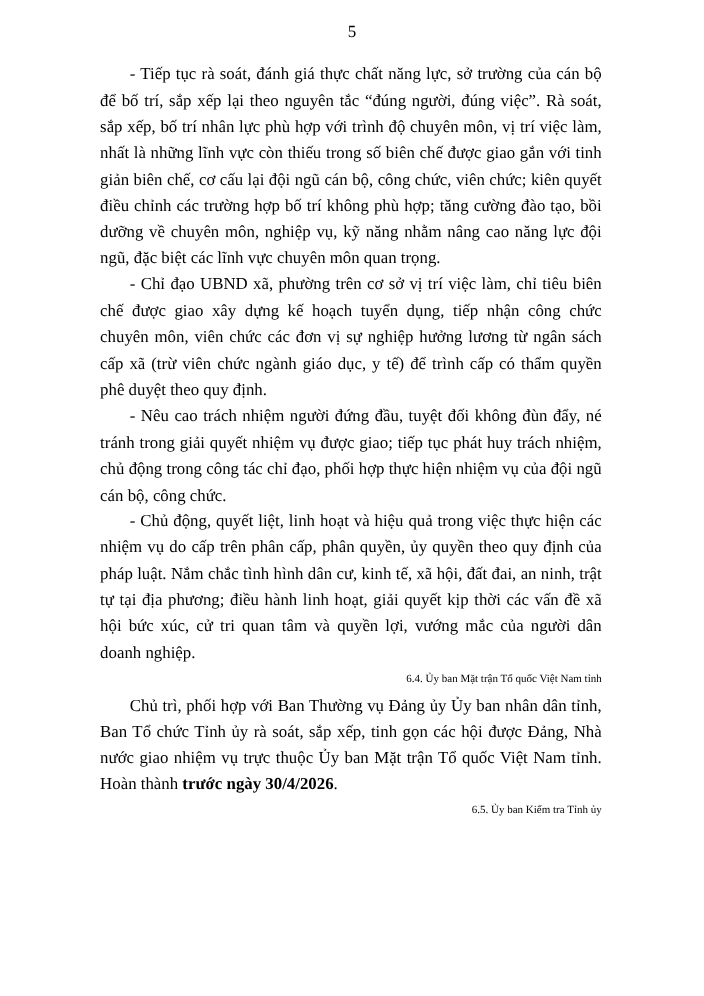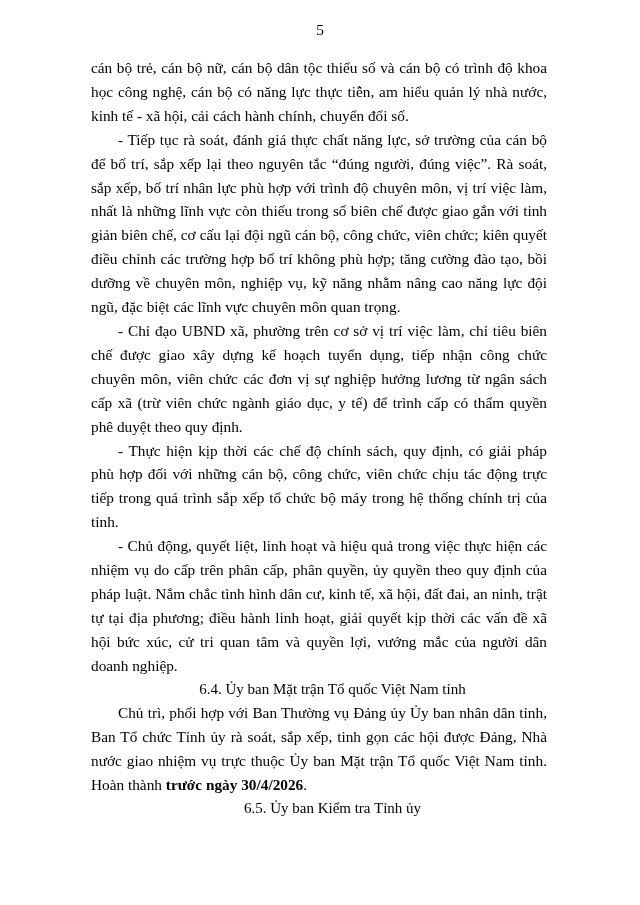--- a/index.html
+++ b/index.html
@@ -48,51 +48,50 @@
     text-indent: 0;
     hyphens: none;
     word-spacing: 0;
   }
   p.indent {
     text-indent: 27px;
   }
   p.heading {
     margin: 0;
     padding: 0;
-    font-size: 15px;
+    font-size: 10px;
     line-height: 23.9px;
-    text-align: center;
+    text-align: right;
     text-indent: 27px;
   }
   .bold {
     font-weight: bold;
     margin-top: 48px;
   }
   .ital {
   }
 </style>
 </head>
 <body>
 
 <div class="page">
 
   <div class="page-number">5</div>
 
   <div class="body-region">
 
-    <p class="para" id="blk-p1">cán bộ trẻ, cán bộ nữ, cán bộ dân tộc thiểu số và cán bộ có trình độ khoa học công nghệ, cán bộ có năng lực thực tiễn, am hiểu quản lý nhà nước, kinh tế - xã hội, cải cách hành chính, chuyển đổi số.</p>
 
     <p class="para indent" id="blk-p2">- Tiếp tục rà soát, đánh giá thực chất năng lực, sở trường của cán bộ để bố trí, sắp xếp lại theo nguyên tắc “đúng người, đúng việc”. Rà soát, sắp xếp, bố trí nhân lực phù hợp với trình độ chuyên môn, vị trí việc làm, nhất là những lĩnh vực còn thiếu trong số biên chế được giao gắn với tinh giản biên chế, cơ cấu lại đội ngũ cán bộ, công chức, viên chức; kiên quyết điều chỉnh các trường hợp bố trí không phù hợp; tăng cường đào tạo, bồi dưỡng về chuyên môn, nghiệp vụ, kỹ năng nhằm nâng cao năng lực đội ngũ, đặc biệt các lĩnh vực chuyên môn quan trọng.</p>
 
     <p class="para indent" id="blk-p3">
       <span>- Chỉ đạo UBND xã, phường trên cơ sở vị trí việc làm, chỉ tiêu biên chế được giao xây dựng kế hoạch tuyển dụng, tiếp nhận công chức chuyên môn, viên chức các đơn vị sự nghiệp hưởng lương từ ngân sách cấp xã </span><span class="ital">(trừ viên chức ngành giáo dục, y tế)</span><span> để trình cấp có thẩm quyền phê duyệt theo quy định.</span>
     </p>
 
+    <p class="para indent" id="blk-p4">- Nêu cao trách nhiệm người đứng đầu, tuyệt đối không đùn đẩy, né tránh trong giải quyết nhiệm vụ được giao; tiếp tục phát huy trách nhiệm, chủ động trong công tác chỉ đạo, phối hợp thực hiện nhiệm vụ của đội ngũ cán bộ, công chức.</p>
 
-    <p class="para indent" id="blk-p5">- Thực hiện kịp thời các chế độ chính sách, quy định, có giải pháp phù hợp đối với những cán bộ, công chức, viên chức chịu tác động trực tiếp trong quá trình sắp xếp tổ chức bộ máy trong hệ thống chính trị của tỉnh.</p>
 
     <p class="para indent" id="blk-p6">- Chủ động, quyết liệt, linh hoạt và hiệu quả trong việc thực hiện các nhiệm vụ do cấp trên phân cấp, phân quyền, ủy quyền theo quy định của pháp luật. Nắm chắc tình hình dân cư, kinh tế, xã hội, đất đai, an ninh, trật tự tại địa phương; điều hành linh hoạt, giải quyết kịp thời các vấn đề xã hội bức xúc, cử tri quan tâm và quyền lợi, vướng mắc của người dân doanh nghiệp.</p>
 
     <p class="heading" id="blk-h64">6.4. Ủy ban Mặt trận Tổ quốc Việt Nam tỉnh</p>
 
     <p class="para indent" id="blk-p7">
       <span>Chủ trì, phối hợp với Ban Thường vụ Đảng ủy Ủy ban nhân dân tỉnh, Ban Tổ chức Tỉnh ủy rà soát, sắp xếp, tinh gọn các hội được Đảng, Nhà nước giao nhiệm vụ trực thuộc Ủy ban Mặt trận Tổ quốc Việt Nam tỉnh. Hoàn thành </span><span class="bold">trước ngày 30/4/2026</span><span>.</span>
     </p>
 
     <p class="heading" id="blk-h65">6.5. Ủy ban Kiểm tra Tỉnh ủy</p>

